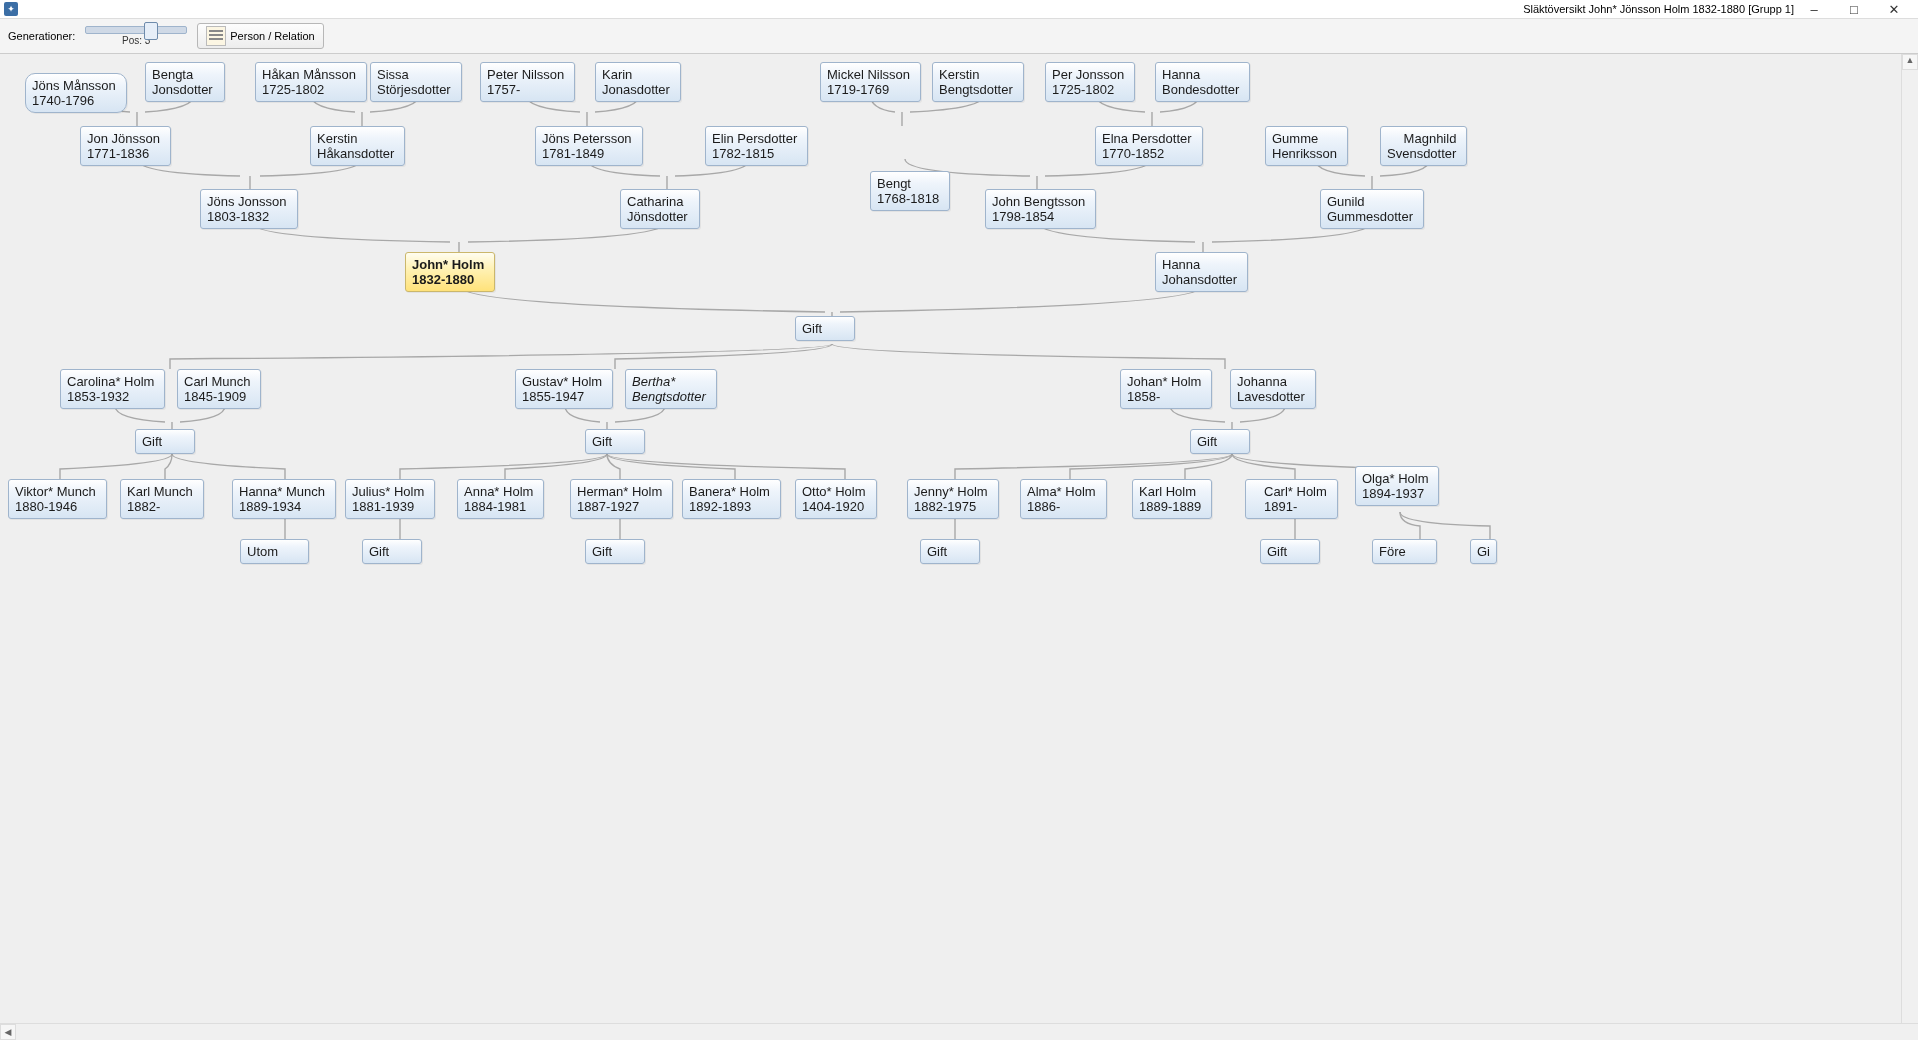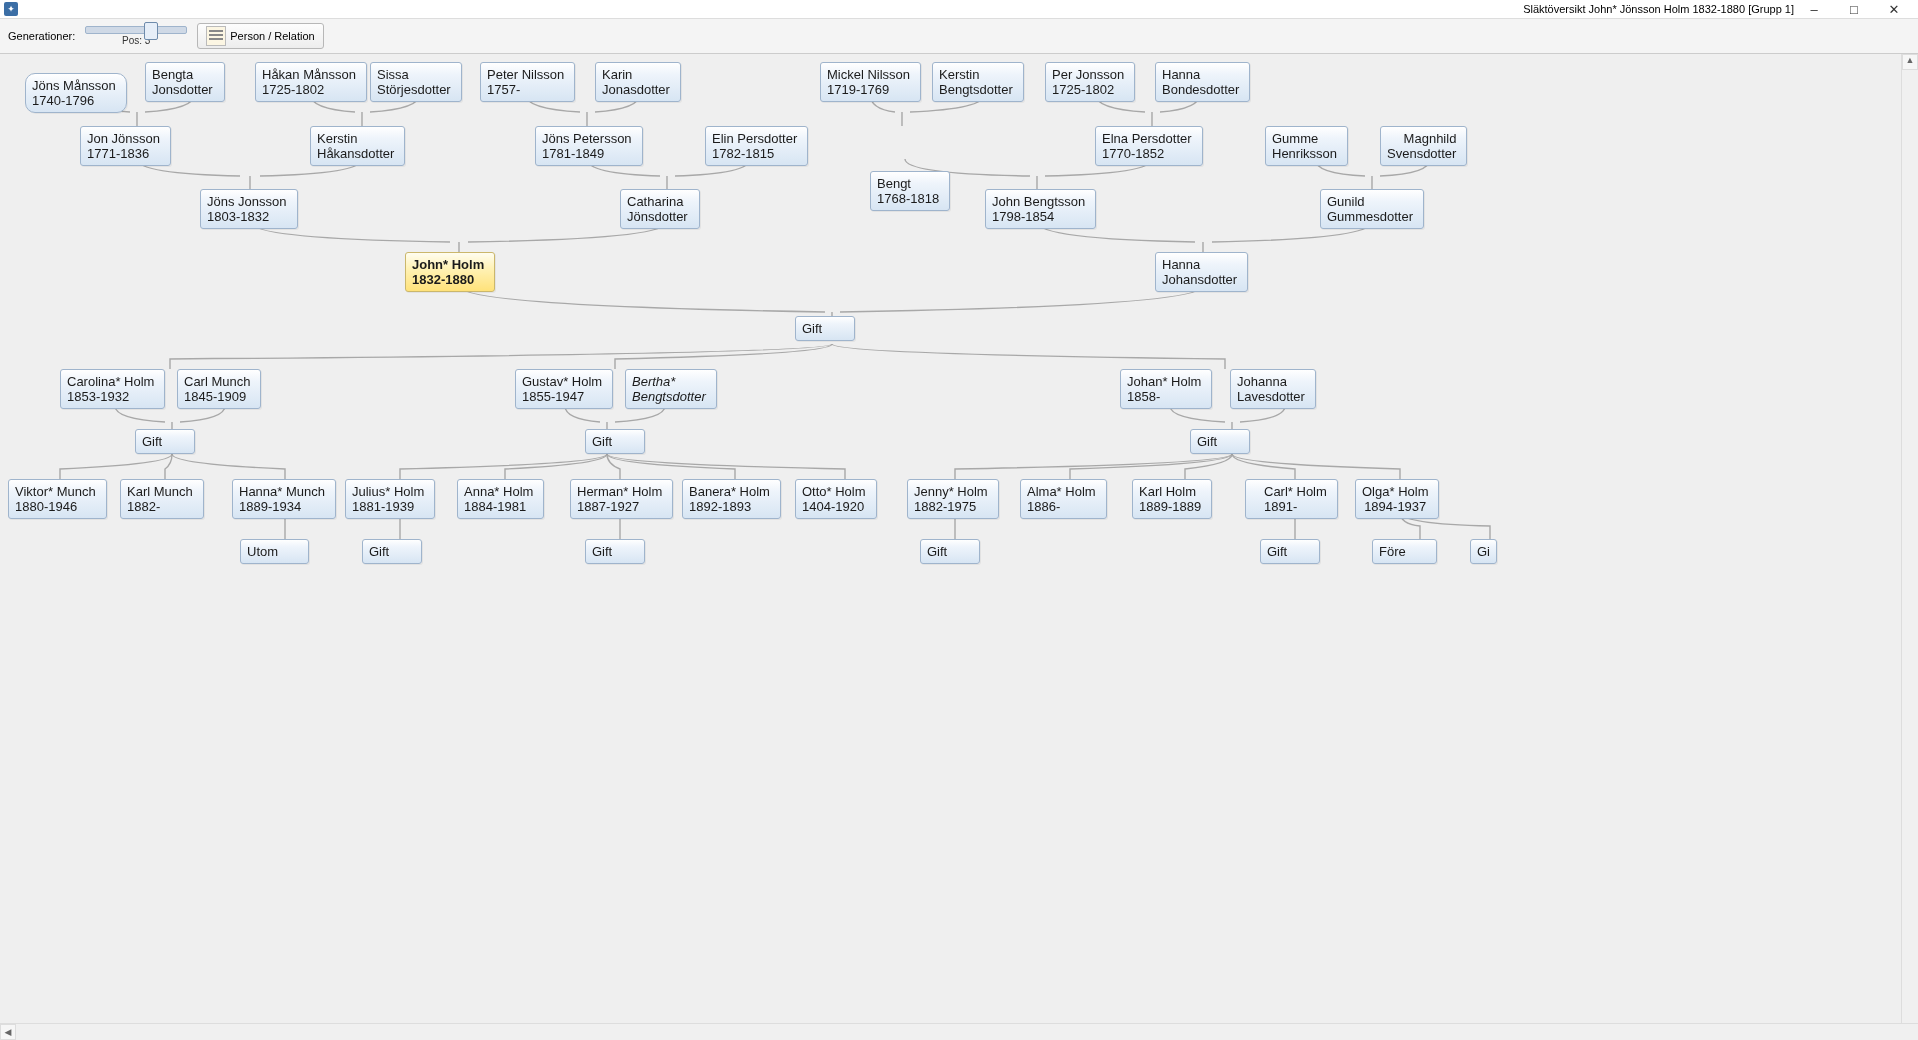--- a/index.html
+++ b/index.html
@@ -259,21 +259,21 @@
   <div class="node" style="left:232px;top:425px;"><span>Hanna* Munch</span><span class="l2">1889-1934</span></div>
   <div class="node" style="left:345px;top:425px;"><span>Julius* Holm</span><span class="l2">1881-1939</span></div>
   <div class="node" style="left:457px;top:425px;"><span>Anna* Holm</span><span class="l2">1884-1981</span></div>
   <div class="node" style="left:570px;top:425px;"><span>Herman* Holm</span><span class="l2">1887-1927</span></div>
   <div class="node" style="left:682px;top:425px;"><span>Banera* Holm</span><span class="l2">1892-1893</span></div>
   <div class="node" style="left:795px;top:425px;"><span>Otto* Holm</span><span class="l2">1404-1920</span></div>
   <div class="node" style="left:907px;top:425px;"><span>Jenny* Holm</span><span class="l2">1882-1975</span></div>
   <div class="node" style="left:1020px;top:425px;"><span>Alma* Holm</span><span class="l2">1886-</span></div>
   <div class="node" style="left:1132px;top:425px;"><span>Karl Holm</span><span class="l2">1889-1889</span></div>
   <div class="node" style="left:1245px;top:425px;padding-left:18px;"><span>Carl* Holm</span><span class="l2">1891-</span></div>
-  <div class="node" style="left:1355px;top:425px;text-align:center;"><span>Olga* Holm</span><span class="l2">1894-1937</span></div>
+  <div class="node" style="left:1355px;top:412px;"><span>Olga* Holm</span><span class="l2">1894-1937</span></div>
 
   <div class="node rel" style="left:240px;top:485px;"><span>Utom</span></div>
   <div class="node rel" style="left:362px;top:485px;"><span>Gift</span></div>
   <div class="node rel" style="left:585px;top:485px;"><span>Gift</span></div>
   <div class="node rel" style="left:920px;top:485px;"><span>Gift</span></div>
   <div class="node rel" style="left:1260px;top:485px;"><span>Gift</span></div>
   <div class="node rel" style="left:1372px;top:485px;"><span>Före</span></div>
   <div class="node rel" style="left:1470px;top:485px;min-width:20px;padding-right:6px;"><span>Gi</span></div>
 
   <div class="vscroll">

